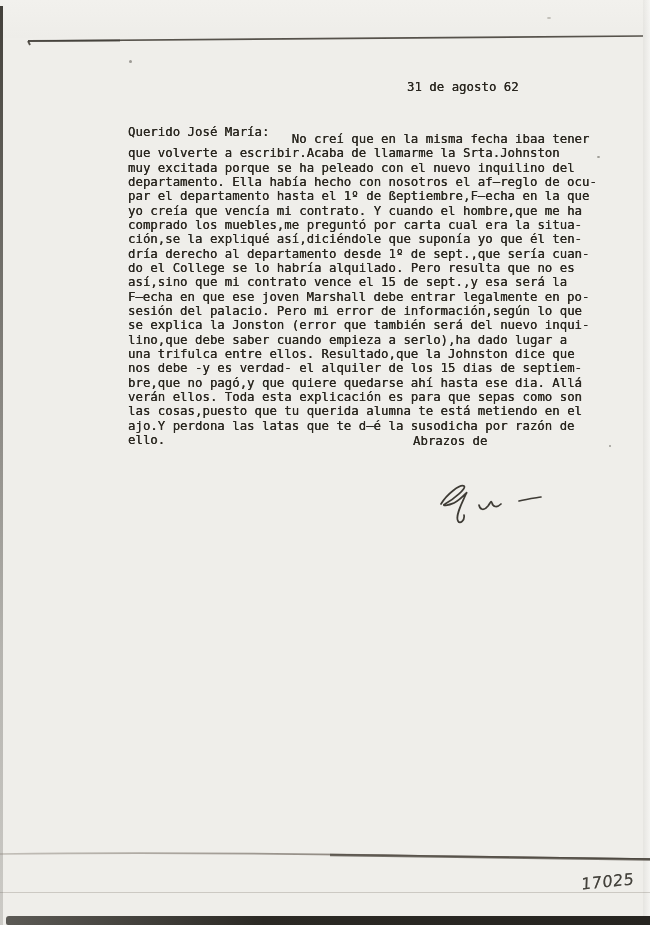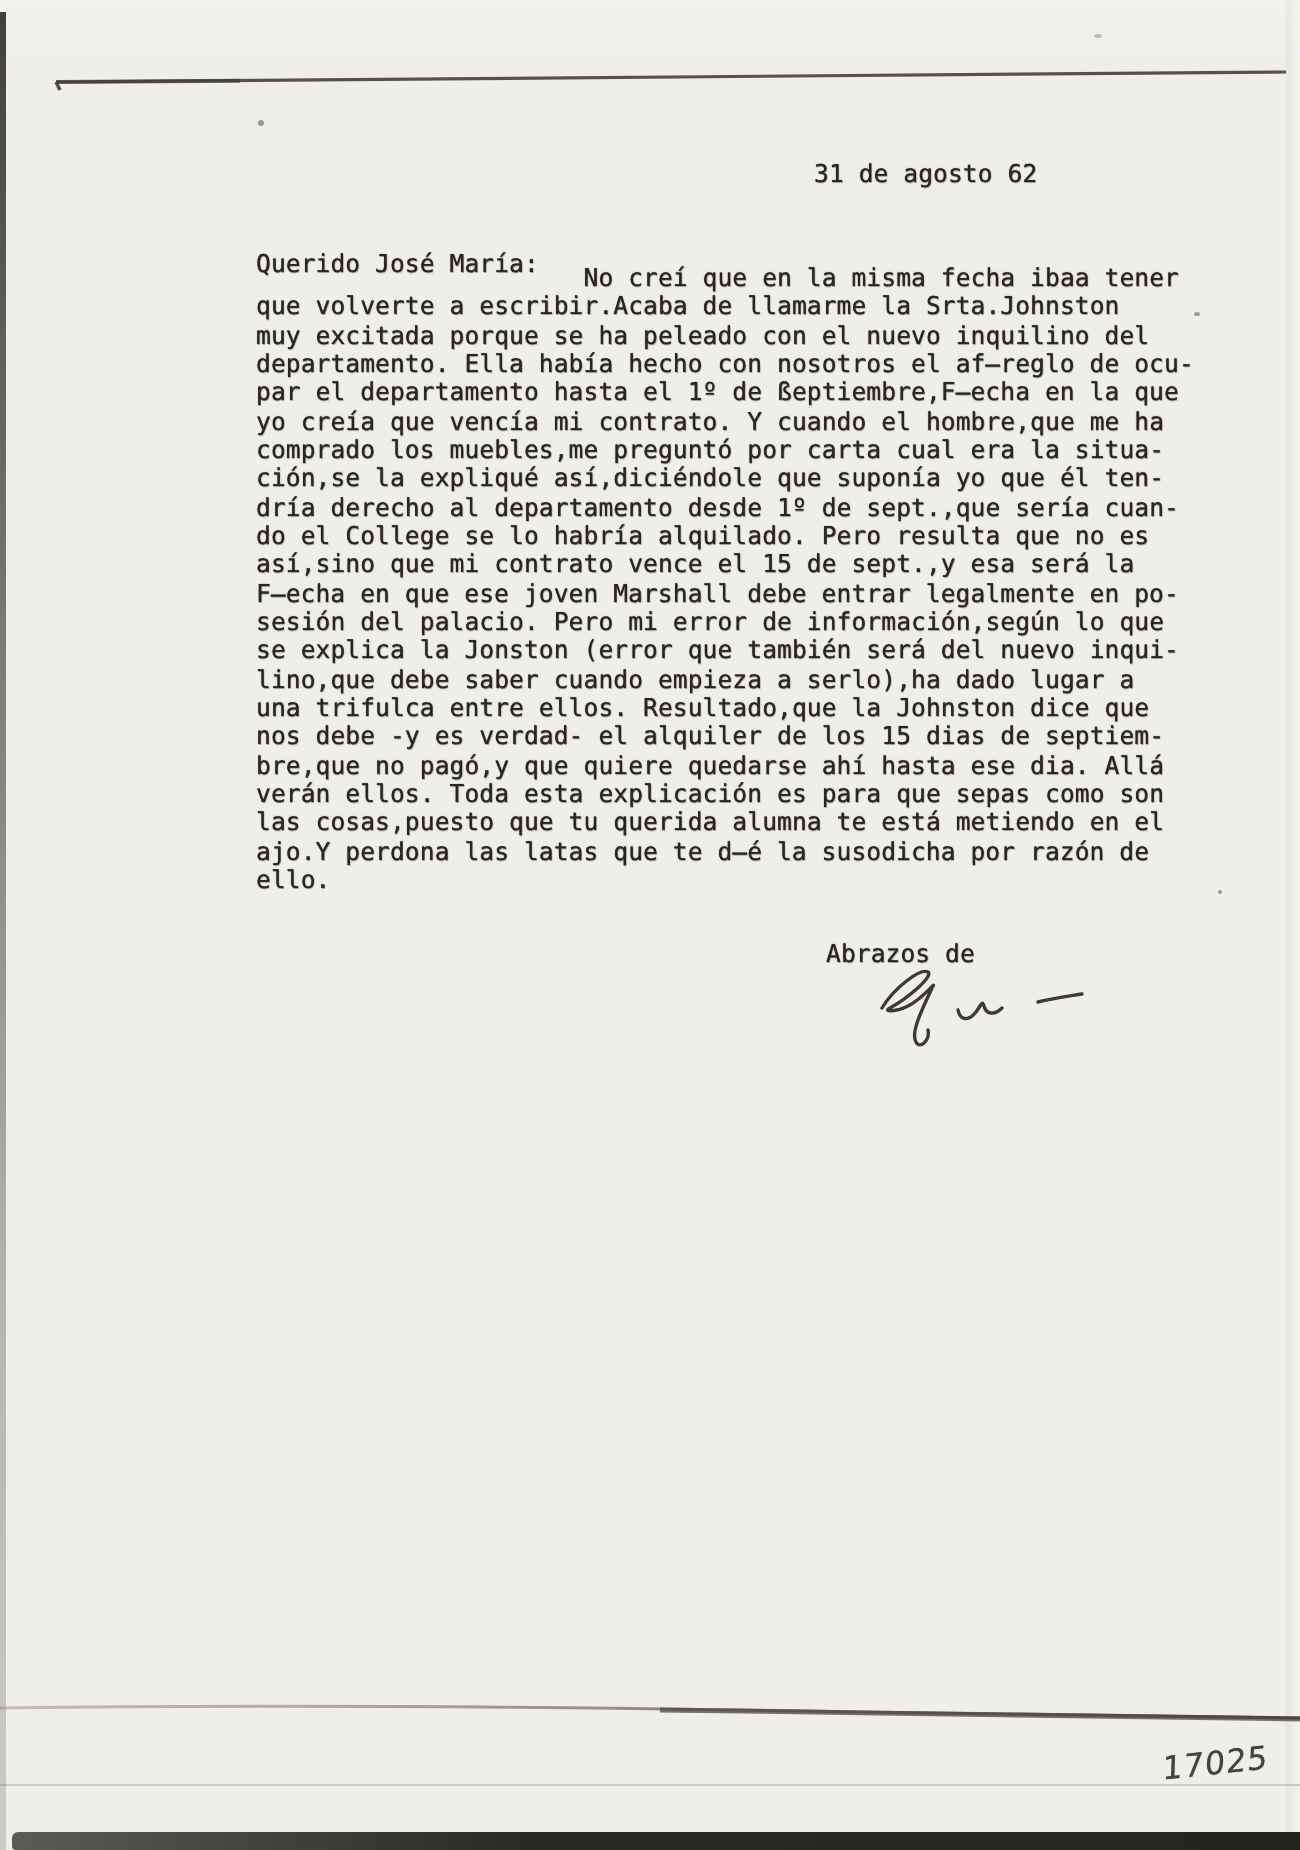--- a/index.html
+++ b/index.html
@@ -20,21 +20,21 @@
     background:linear-gradient(90deg, rgba(0,0,0,0.04), rgba(255,255,255,0.35));}
   .top-edge{position:absolute;left:0;top:32px;}
   .typed{
     position:absolute;font-size:12.3px;line-height:14.33px;letter-spacing:0.04px;
     text-shadow:0 0 0.5px rgba(41,38,31,0.85), 0.3px 0.3px 0.4px rgba(41,38,31,0.35);
     white-space:pre;
   }
   .date{left:407px;top:80px;}
   .salutation{left:128px;top:125px;}
   pre.body{margin:0;left:128px;top:132px;}
-  .closing{left:413px;top:470px;}
+  .closing{left:413px;top:434px;}
   .signature{position:absolute;left:433px;top:478px;}
   .fold{position:absolute;left:0;top:846px;}
   .faint-line{position:absolute;left:0;top:892px;width:650px;height:1px;background:rgba(122,116,105,0.3);}
   .handnum{
     position:absolute;left:581px;top:872px;
     font-family:"DejaVu Sans","Liberation Sans",sans-serif;
     font-size:16px;color:#44423c;transform:rotate(-6deg) skewX(-8deg);
     letter-spacing:0.5px;text-shadow:0 0 0.4px rgba(68,66,60,0.7);
   }
   .bottom-bar{position:absolute;left:6px;top:916px;width:644px;height:9px;border-radius:3px 0 0 2px;

